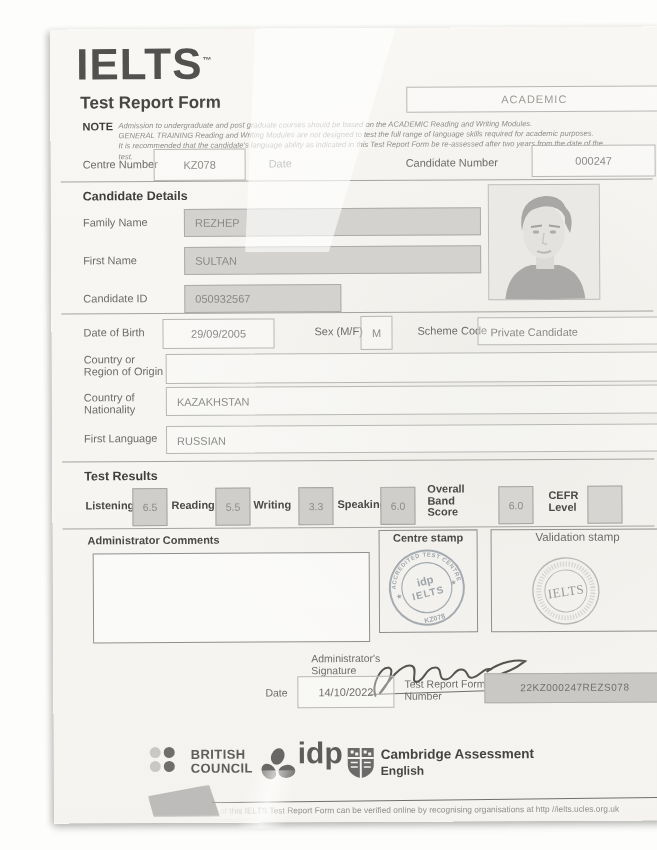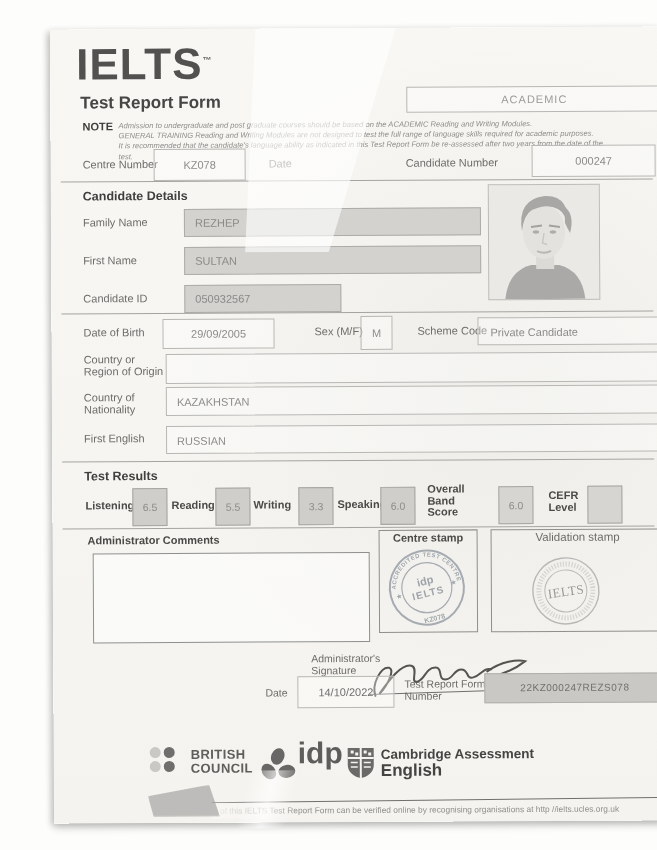--- a/index.html
+++ b/index.html
@@ -91,21 +91,21 @@
   <div class="abs box" style="left:309px;top:288px;width:30px;height:32px;line-height:32px;">M</div>
   <div class="abs lbl" style="left:366px;top:297px;">Scheme Code</div>
   <div class="abs box" style="left:426px;top:290px;width:184px;height:28px;line-height:28px;text-align:left;padding-left:12px;box-sizing:border-box;">Private Candidate</div>
 
   <div class="abs lbl" style="left:32px;top:324px;width:88px;line-height:12px;">Country or Region of Origin</div>
   <div class="abs box" style="left:114px;top:325px;width:496px;height:30px;line-height:30px;text-align:left;padding-left:10px;box-sizing:border-box;"></div>
 
   <div class="abs lbl" style="left:32px;top:362px;width:72px;line-height:12px;">Country of Nationality</div>
   <div class="abs box" style="left:114px;top:358px;width:496px;height:29px;line-height:29px;text-align:left;padding-left:10px;box-sizing:border-box;">KAZAKHSTAN</div>
 
-  <div class="abs lbl" style="left:32px;top:403px;">First English</div>
+  <div class="abs lbl" style="left:32px;top:403px;">First Language</div>
   <div class="abs box" style="left:114px;top:397px;width:496px;height:28px;line-height:28px;text-align:left;padding-left:10px;box-sizing:border-box;">RUSSIAN</div>
 
   <div class="abs hr" style="top:432px;"></div>
 
   <div class="abs heading" style="left:32px;top:440px;">Test Results</div>
 
   <div class="abs scorelbl" style="left:33px;top:471px;">Listening</div>
   <div class="abs scorebox" style="left:80px;top:459px;">6.5</div>
   <div class="abs scorelbl" style="left:119px;top:471px;">Reading</div>
   <div class="abs scorebox" style="left:163px;top:459px;">5.5</div>
@@ -191,21 +191,21 @@
     <path d="M1,1 H27 V18 C27,26 20,30 14,31 C8,30 1,26 1,18 Z" fill="#6b6a68"></path>
     <path d="M1,11 H27 M14,1 V31" stroke="#f5f4f1" stroke-width="2"></path>
     <rect x="4" y="3.5" width="3" height="3" fill="#f5f4f1"></rect>
     <rect x="8.5" y="5.5" width="3" height="3" fill="#f5f4f1"></rect>
     <rect x="17" y="3.5" width="3" height="3" fill="#f5f4f1"></rect>
     <rect x="21.5" y="5.5" width="3" height="3" fill="#f5f4f1"></rect>
     <path d="M4,15.5 h7 M17,15.5 h7 M4,20 h7 M17,20 h7" stroke="#f5f4f1" stroke-width="1.5"></path>
   </svg>
   <div class="abs" style="left:327px;top:719px;">
     <div style="font-size:13.5px;font-weight:600;color:#454442;line-height:16px;">Cambridge Assessment</div>
-    <div style="font-size:17px;font-weight:600;color:#454442;line-height:16px;">English</div>
+    <div style="font-size:12px;font-weight:600;color:#454442;line-height:16px;">English</div>
   </div>
 
   <div class="abs" style="left:158px;top:772px;width:452px;height:1px;background:#6f6f6d;transform:rotate(-0.4deg);"></div>
   <div class="abs" style="left:166px;top:777px;width:444px;font-size:8.4px;color:#8f8f8d;white-space:nowrap;">of this IELTS Test Report Form can be verified online by recognising organisations at http //ielts.ucles.org.uk</div>
   <div class="abs" style="left:158px;top:774px;width:90px;height:16px;background:linear-gradient(90deg,rgba(248,247,244,.95),rgba(248,247,244,0));"></div>
 
   <div class="abs tape" style="left:156px;top:0px;width:190px;height:224px;clip-path:polygon(26% 0,100% 0,64% 100%,20% 100%);"></div>
   <div class="abs" style="left:150px;top:742px;width:140px;height:58px;background:linear-gradient(105deg,transparent 30%,rgba(255,255,255,.65) 46%,transparent 62%);"></div>
   <div class="abs" style="left:94px;top:756px;width:72px;height:32px;background:#a09f9d;clip-path:polygon(0 35%,85% 0,100% 100%,8% 100%);opacity:.65;filter:blur(1px);"></div>
 

